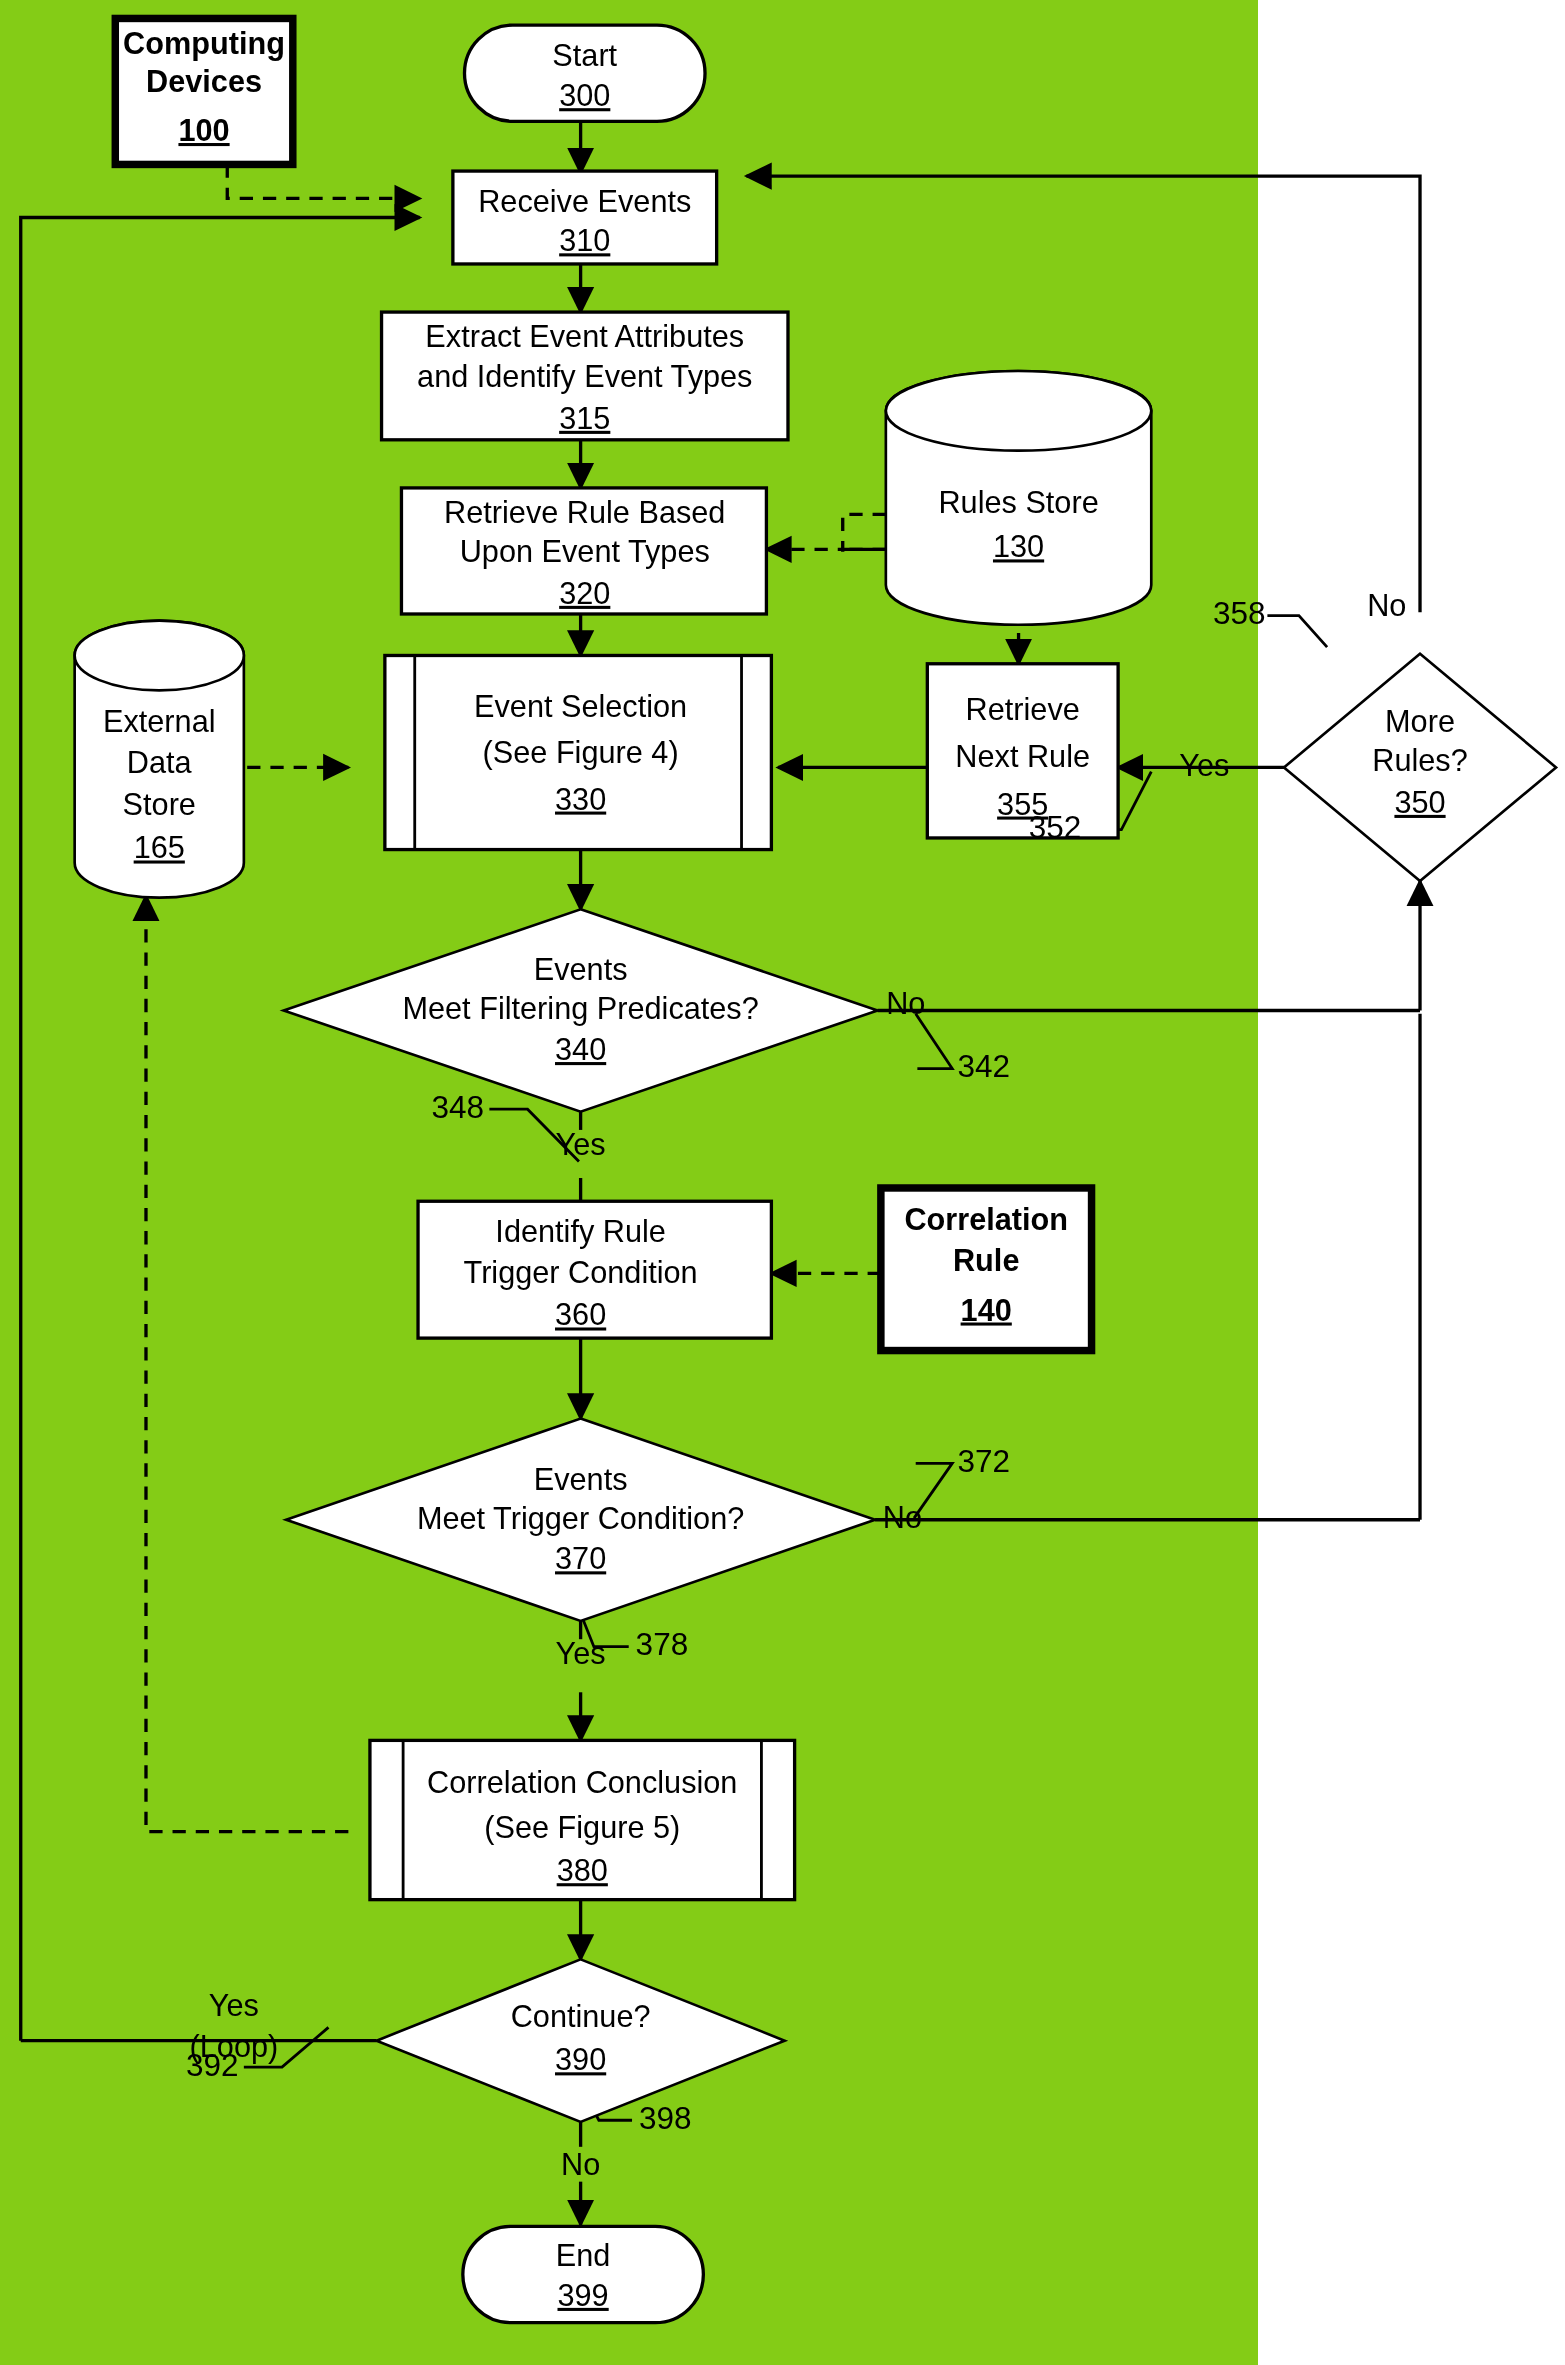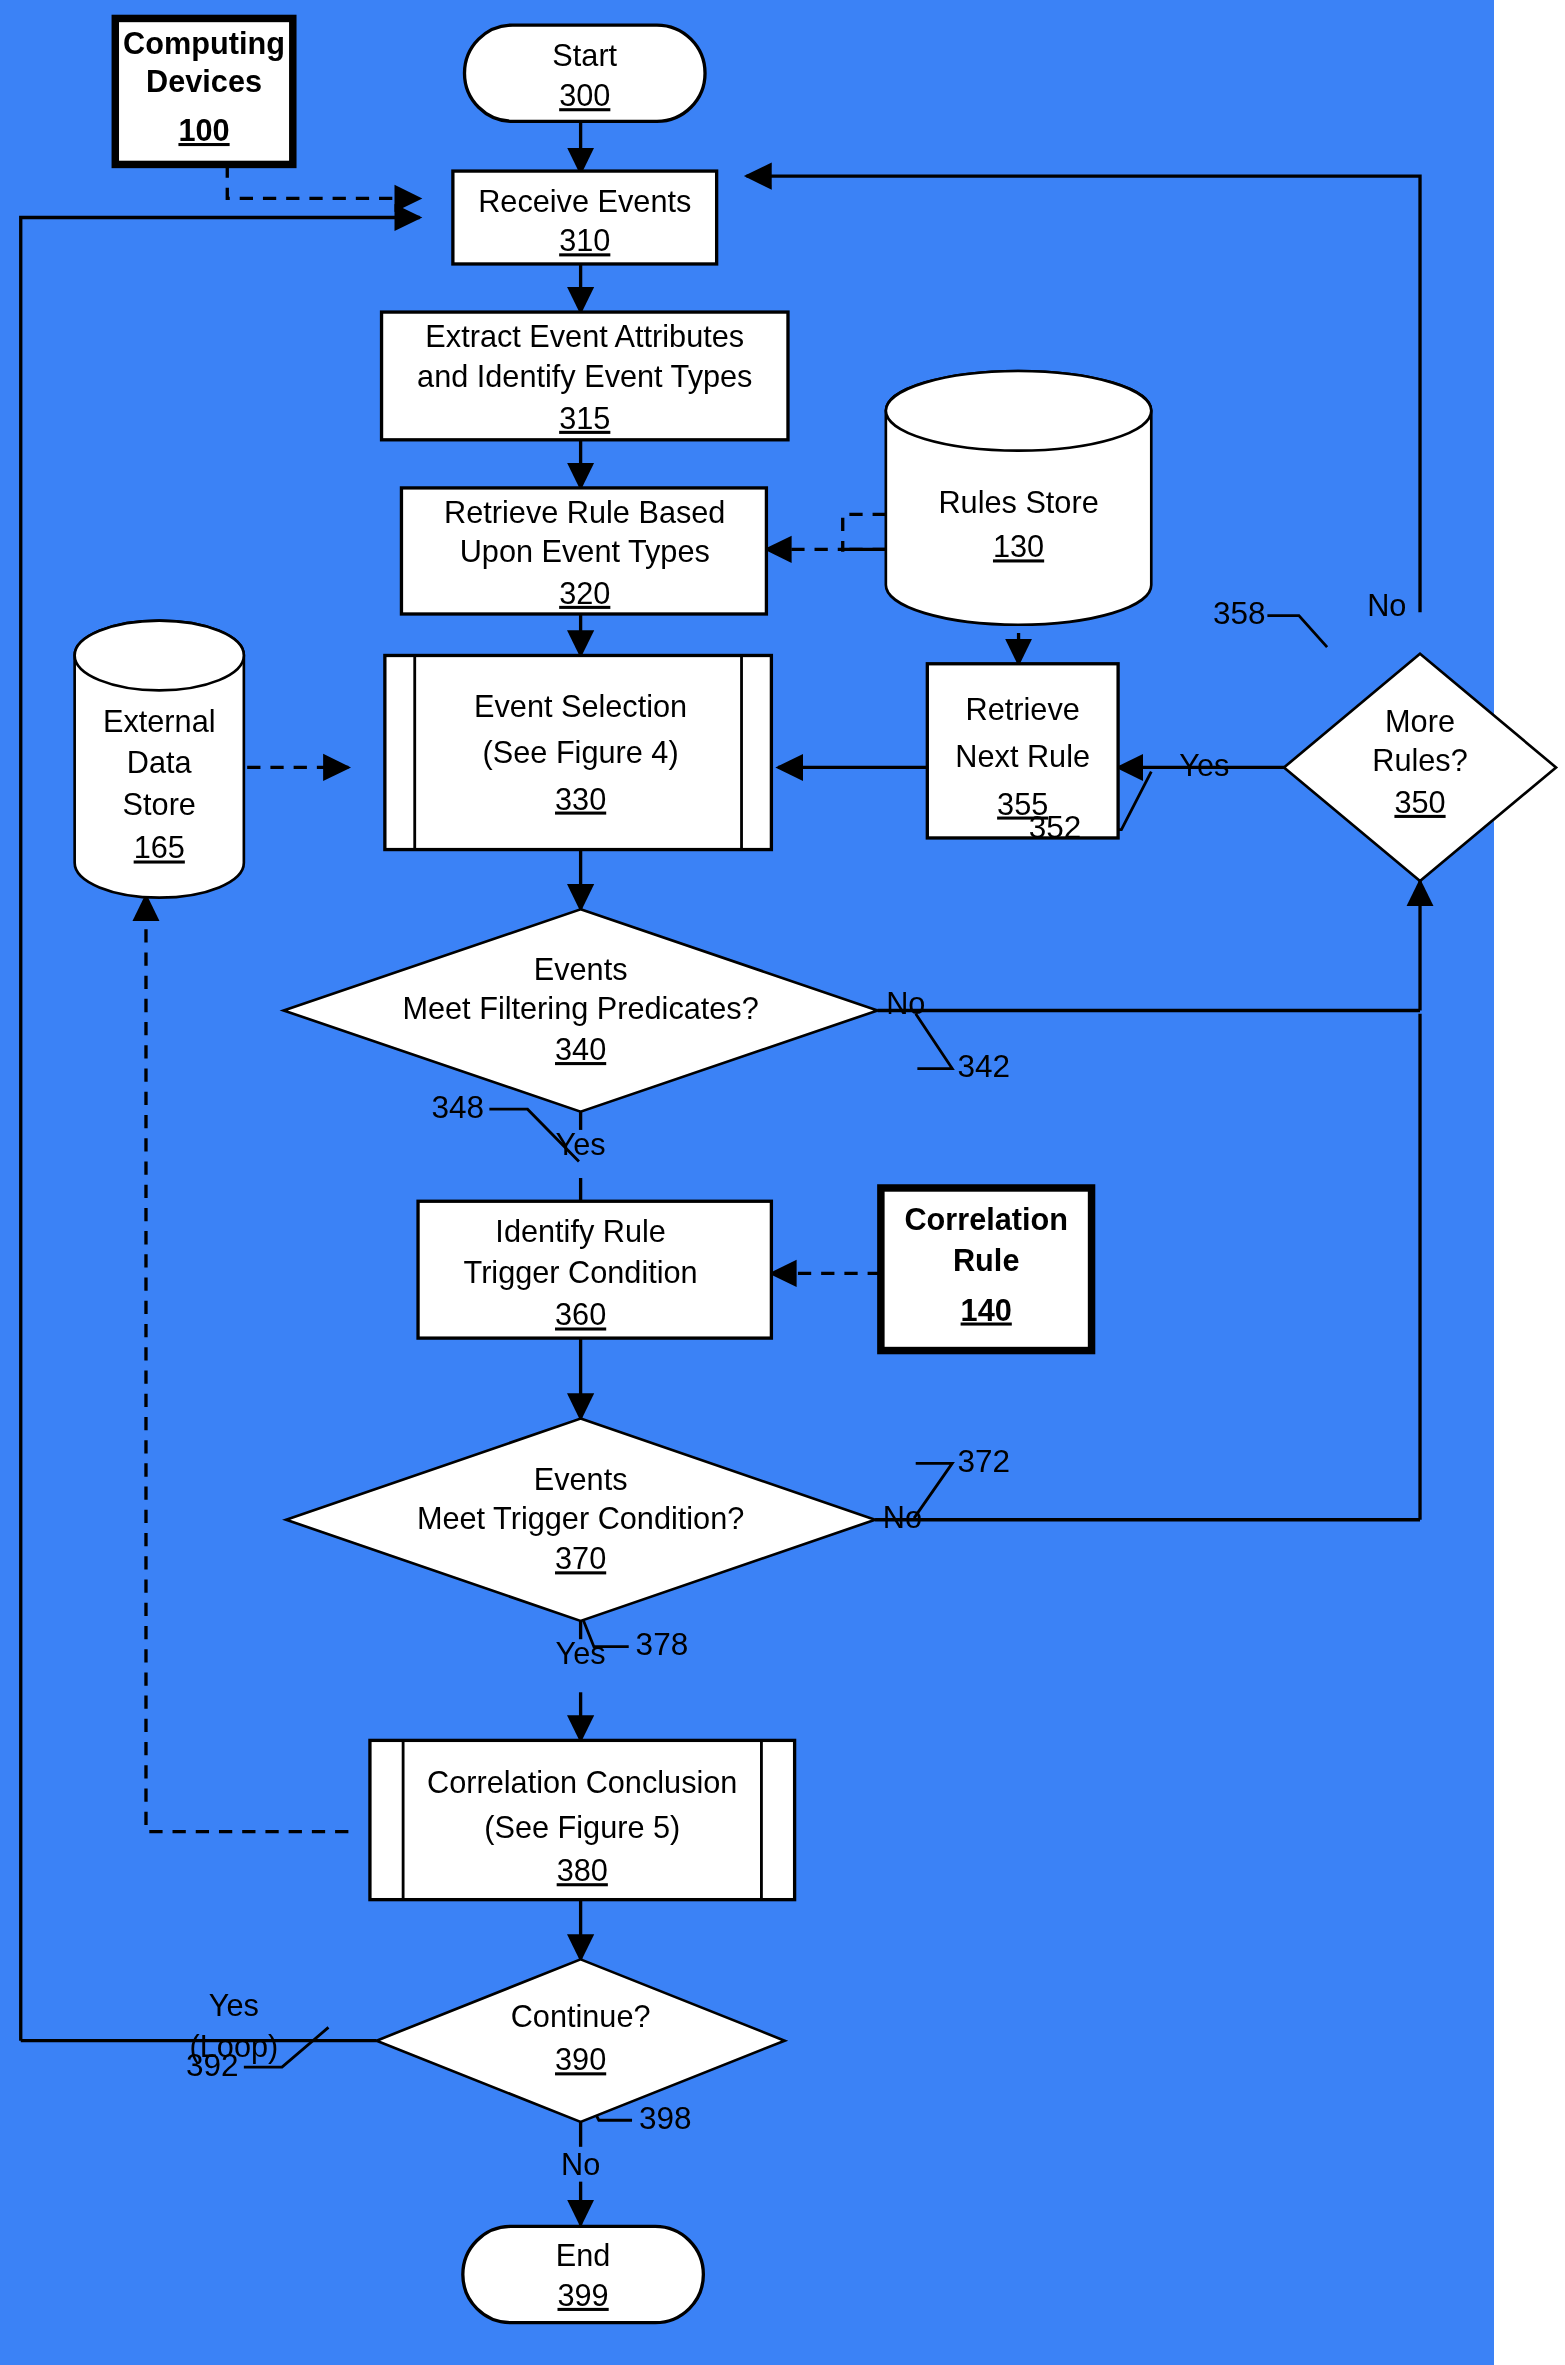--- a/index.html
+++ b/index.html
@@ -2,23 +2,23 @@
 <html style="font-size:13.3px"><head>
 <meta charset="utf-8">
 <style>
   html, body {
     margin: 0;
     padding: 0;
     background: #ffffff;
   }
   #figure-root {
     position: relative;
-    width: 1494px;
+    width: 1258px;
     height: 2366px;
-    background: #3b82f6;
+    background: #84cc16;
     font-family: "Liberation Sans", sans-serif;
   }
   svg#flowchart {
     display: block;
     width: 1566px;
     height: 2366px;
   }
   .shape-stroke {
     fill: #ffffff;
     stroke: #000000;

